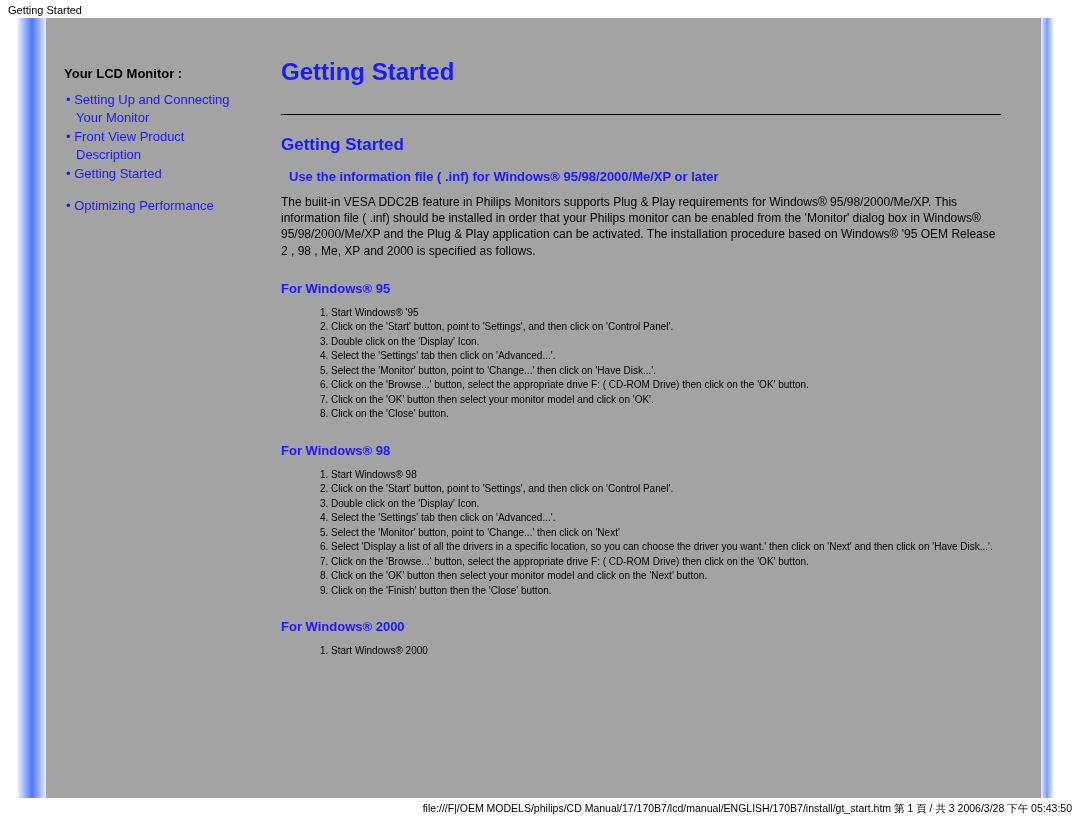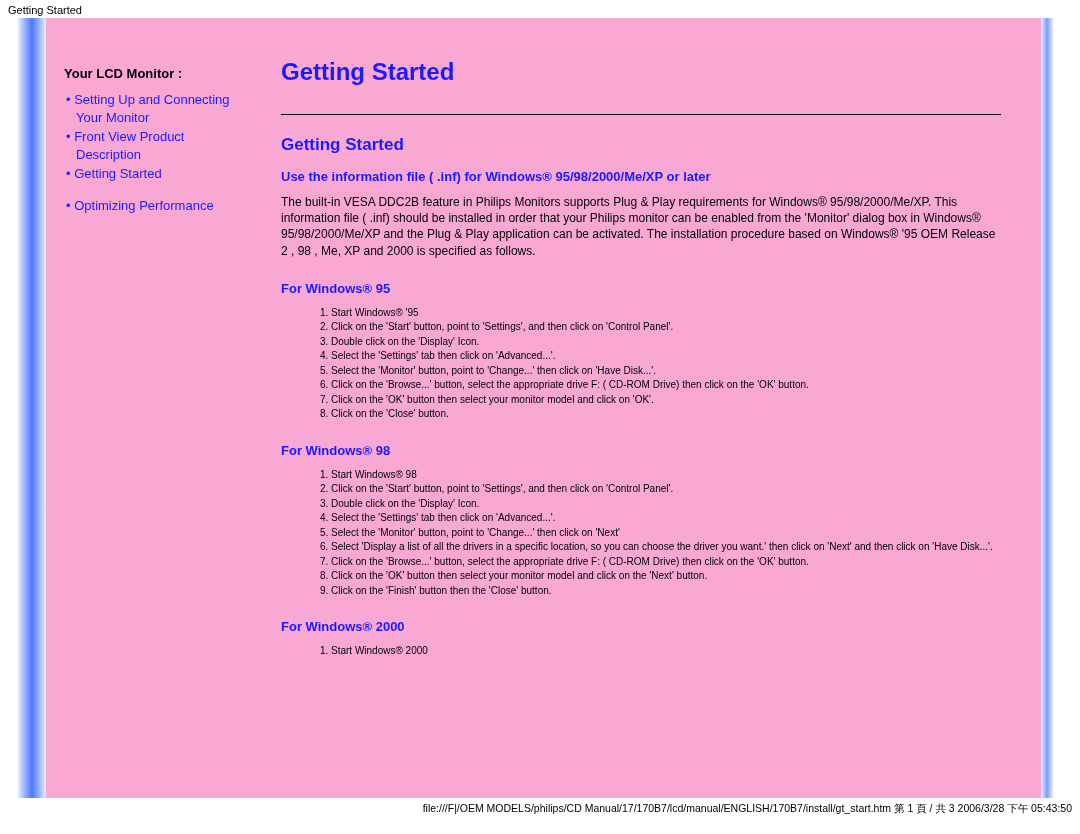--- a/index.html
+++ b/index.html
@@ -28,21 +28,21 @@
   }
   .right-edge {
     position: absolute;
     right: 0; top: 0; bottom: 0;
     width: 12px;
     background: linear-gradient(to right, #e6edff 0%, #7d9bff 50%, #e6edff 100%);
   }
   .inner-frame {
     margin-left: 28px;
     margin-right: 12px;
-    background: #f9a8d4;
+    background: #a3a3a3;
     display: flex;
     min-height: 780px;
   }
   .sidebar {
     width: 195px;
     padding: 48px 4px 0 18px;
     box-sizing: border-box;
     flex: 0 0 195px;
   }
   .sidebar-title {
@@ -142,21 +142,21 @@
         <li><a>Getting Started</a></li>
         <li class="pad-top"><a>Optimizing Performance</a></li>
       </ul>
     </aside>
 
     <main class="main-col">
       <div class="main-title">Getting Started</div>
       <hr class="sep">
       <div class="sub-title">Getting Started</div>
 
-      <div class="blue-bold" style="margin-top:14px;">Use the information file ( .inf) for Windows® 95/98/2000/Me/XP or later</div>
+      <div class="blue-bold" style="margin-top:14px;margin-left:8px;">Use the information file ( .inf) for Windows® 95/98/2000/Me/XP or later</div>
 
       <p class="intro-para">The built-in VESA DDC2B feature in Philips Monitors supports Plug &amp; Play requirements for Windows® 95/98/2000/Me/XP. This information file ( .inf) should be installed in order that your Philips monitor can be enabled from the 'Monitor' dialog box in Windows® 95/98/2000/Me/XP and the Plug &amp; Play application can be activated. The installation procedure based on Windows® '95 OEM Release 2 , 98 , Me, XP and 2000 is specified as follows.</p>
 
       <div class="blue-bold">For Windows® 95</div>
       <ol class="step-list">
         <li>Start Windows® '95</li>
         <li>Click on the 'Start' button, point to 'Settings', and then click on 'Control Panel'.</li>
         <li>Double click on the 'Display' Icon.</li>
         <li>Select the 'Settings' tab then click on 'Advanced...'.</li>
         <li>Select the 'Monitor' button, point to 'Change...' then click on 'Have Disk...'.</li>

